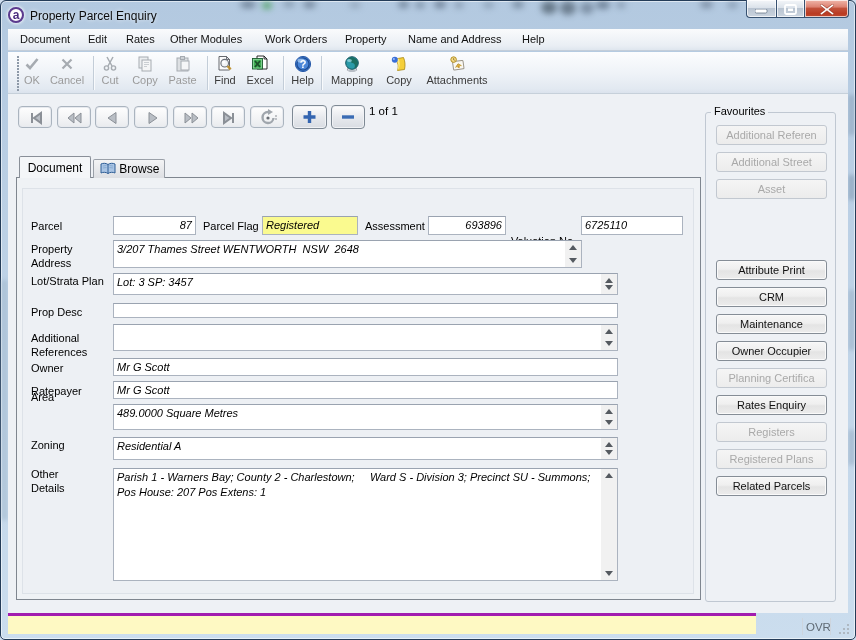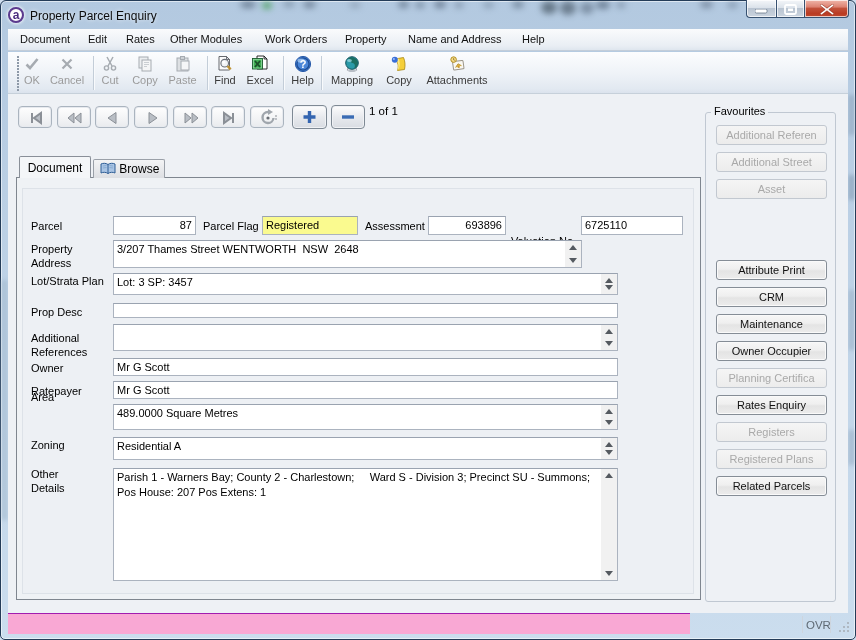--- a/index.html
+++ b/index.html
@@ -67,38 +67,38 @@
   border-radius:2px 2px 0 0; z-index:3; text-align:center; line-height:22px; }
 #tabbrowse { left:85px; top:65px; width:72px; height:19px; background:linear-gradient(#f3f4f5,#dddfe3);
   border:1px solid #9aa0a8; border-bottom:none; border-radius:2px 2px 0 0; z-index:2; line-height:19px; }
 
 
 #panel { position:absolute; left:8px; top:83px; width:685px; height:423px; background:#eff2f5; border:1px solid #7f868f; }
 #innerpanel { position:absolute; left:5px; top:10px; width:672px; height:406px; background:#edf0f4; border:1px solid #dde2e8; }
 
 
 .flabel { position:absolute; font-size:11px; color:#000; line-height:14px; }
-.field { position:absolute; background:#fff; border:1px solid #abb3bf; border-top-color:#9aa3b0; font-size:11px; padding:1px 3px; overflow:hidden; white-space:pre; line-height:15px; }
+.field { position:absolute; background:#fff; border:1px solid #abb3bf; border-top-color:#9aa3b0; font-size:11px; padding:1px 3px; overflow:hidden; white-space:pre; line-height:15px;font-style:italic; }
 .sb { position:absolute; right:0; top:0; bottom:0; width:16px; background:#f1f1f1; border-radius:0 1px 1px 0; }
 .sb .up, .sb .dn { position:absolute; left:1px; width:14px; height:12px; }
 .sb .up { top:1px; } .sb .dn { bottom:1px; }
 .arr { position:absolute; left:3px; width:0; height:0; border-left:4px solid transparent; border-right:4px solid transparent; }
 .arr.u { top:3px; border-bottom:5px solid #555a60; }
 .arr.d { top:4px; border-top:5px solid #555a60; }
 
 
 #favbox { position:absolute; left:697px; top:18px; width:131px; height:490px; border:1px solid #c0c8d2; border-radius:3px; }
 #favlabel { position:absolute; left:703px; top:11px; font-size:11px; background:#eef1f5; padding:0 3px; }
 .favbtn { position:absolute; left:708px; width:111px; height:20px; text-align:center; line-height:19px; font-size:11px;
   background:linear-gradient(#f7f7f7,#efefef 45%,#e4e4e4 55%, #ececec); border:1px solid #858d96; border-radius:3px;
   color:#111; box-shadow:inset 0 0 0 1px #fafafa; }
 .favbtn.disabled { color:#a9a9a9; border-color:#c2c8d0; background:linear-gradient(#f5f5f5,#ececec); box-shadow:none; }
 
 
-#statusbar { position:absolute; left:8px; top:613px; width:682px; height:21px; background:#f9a8d4; border-top:1px solid #a21caf; }
+#statusbar { position:absolute; left:8px; top:613px; width:748px; height:21px; background:#fef9c3; border-top:3px solid #a21caf; }
 #ovr { position:absolute; left:798px; top:5px; color:#5f6a74; font-size:11.5px; }
 .ssep { position:absolute; top:2px; width:1px; height:17px; background:#cdd5de; }
 </style>
 </head>
 <body>
 <div id="frame"></div>
 
 <div class="abs" style="left:1px;top:280px;width:7px;height:240px;background:#9db4c9;opacity:.5;filter:blur(2px)"></div>
 <div class="abs" style="left:848px;top:95px;width:7px;height:40px;background:#8aa0b8;opacity:.55;filter:blur(2px)"></div>
 <div class="abs" style="left:848px;top:175px;width:7px;height:25px;background:#7890a8;opacity:.5;filter:blur(2px)"></div>

